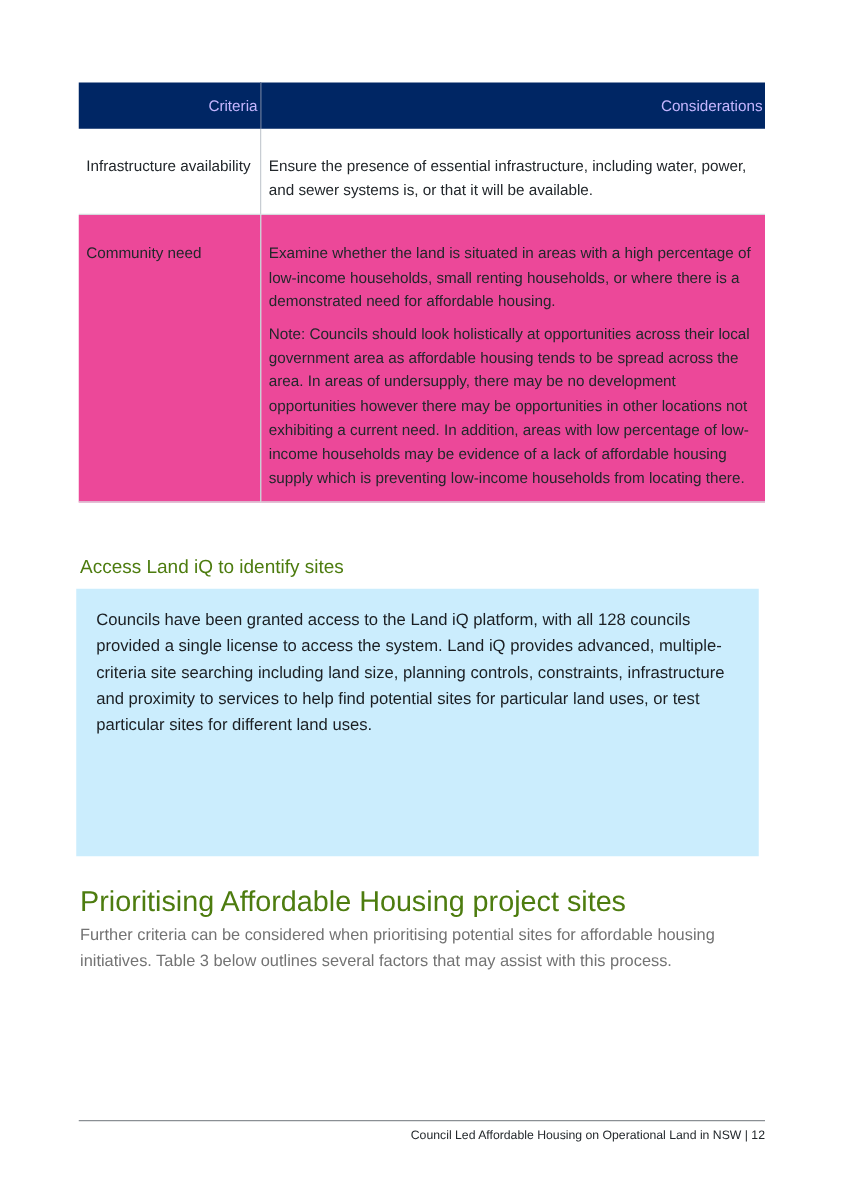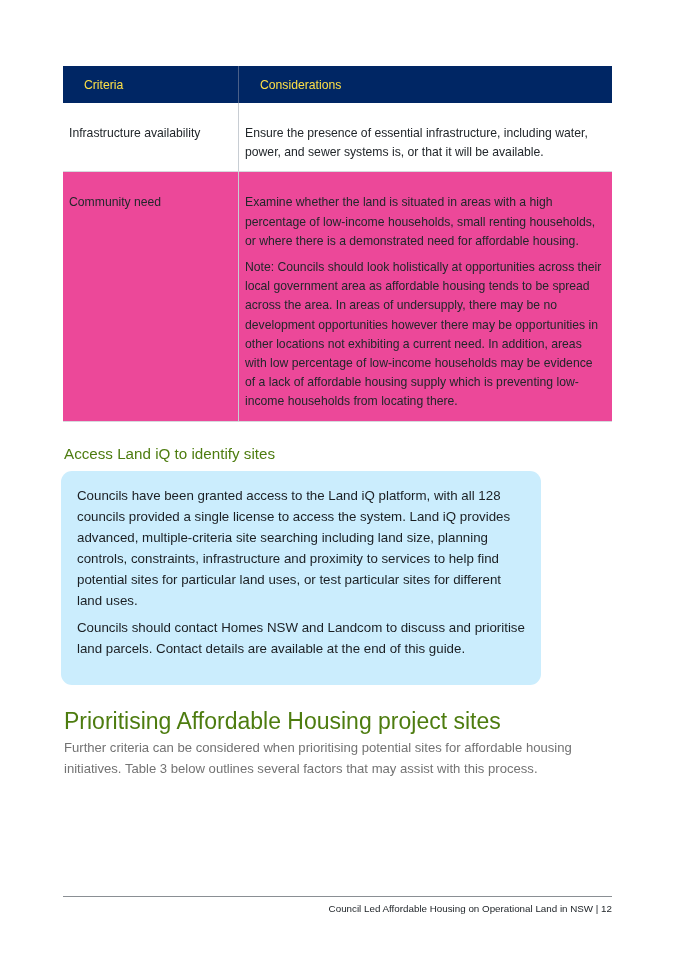--- a/index.html
+++ b/index.html
@@ -1,27 +1,27 @@
 <!DOCTYPE html>
 <html><head>
 <meta charset="utf-8">
 <style>
   html, body { margin:0; padding:0; background:#ffffff; }
   body { width:675px; height:955px; position:relative; font-family:"Liberation Sans", sans-serif; color:#22272b; overflow:hidden; }
   .table { position:absolute; left:63px; top:66px; width:549px; border-collapse:collapse; font-size:12.2px; }
-  .table th { background:#002664; color:#fde047; font-weight:normal; text-align:left; height:37px; padding:0 21px; vertical-align:middle; }
+  .table th { background:#002664; color:#c4b5fd; font-weight:normal; text-align:right; height:37px; padding:0 2px; vertical-align:middle; }
   .table th.c1, .table td.c1 { width:133px; border-right:1px solid #c8cdd3; }
   .table th.c1 { border-right:1px solid #4a5f88; }
   .table td { vertical-align:top; line-height:19.2px; padding:21px 6px 9px 6px; border-bottom:1px solid #d6d9dd; }
   .table tr.shaded td { background:#ec4899; }
   .table td p { margin:0; }
   .table td p + p { margin-top:7px; }
   h2 { position:absolute; margin:0; color:#4d7c0f; font-weight:normal; }
   h2.h-access { left:64px; top:445px; font-size:15.2px; }
-  .callout { position:absolute; left:61px; top:471px; width:480px; height:214px; background:#cbedfd; box-sizing:border-box; padding:14px 16px 0 16px; font-size:13.3px; line-height:21px; color:#1b1f23;border-radius:11px; }
+  .callout { position:absolute; left:61px; top:471px; width:546px; height:214px; background:#cbedfd; box-sizing:border-box; padding:14px 16px 0 16px; font-size:13.3px; line-height:21px; color:#1b1f23; }
   .callout p { margin:0 0 6px 0; }
   .callout a { color:#3a3f45; text-decoration:underline; }
   h2.h-prior { left:64px; top:708px; font-size:23px; }
   .body-para { position:absolute; left:64px; top:737px; width:550px; font-size:13.1px; line-height:21px; margin:0; color:#737373; }
   .footer-line { position:absolute; left:63px; top:896px; width:549px; height:1px; background:#8a8f94; }
   .footer-text { position:absolute; right:63px; top:903px; font-size:9.8px; color:#22272b; }
 </style>
 </head>
 <body>
 
@@ -46,20 +46,19 @@
         <p>Note:  Councils should look holistically at opportunities across their local government area as affordable housing tends to be spread across the area. In areas of undersupply, there may be no development opportunities however there may be opportunities in other locations not exhibiting a current need.  In addition, areas with low percentage of low-income households may be evidence of a lack of affordable housing supply which is preventing low-income households from locating there.</p>
       </td>
     </tr>
   </tbody>
 </table>
 
 <h2 class="h-access">Access Land iQ to identify sites</h2>
 
 <div class="callout">
   <p>Councils have been granted access to the Land iQ platform, with all 128 councils provided a single license to access the system. Land iQ provides advanced, multiple-criteria site searching including land size, planning controls, constraints, infrastructure and proximity to services to help find potential sites for particular land uses, or test particular sites for different land uses.</p>
-  <p>Councils should contact Homes NSW and Landcom to discuss and prioritise land parcels. Contact details are available at the end of this guide.</p>
 </div>
 
 <h2 class="h-prior">Prioritising Affordable Housing project sites</h2>
 <p class="body-para">Further criteria can be considered when prioritising potential sites for affordable housing initiatives. Table 3 below outlines several factors that may assist with this process.</p>
 
 <div class="footer-line"></div>
 <div class="footer-text">Council Led Affordable Housing on Operational Land in NSW | 12</div>
 
 </body></html>

